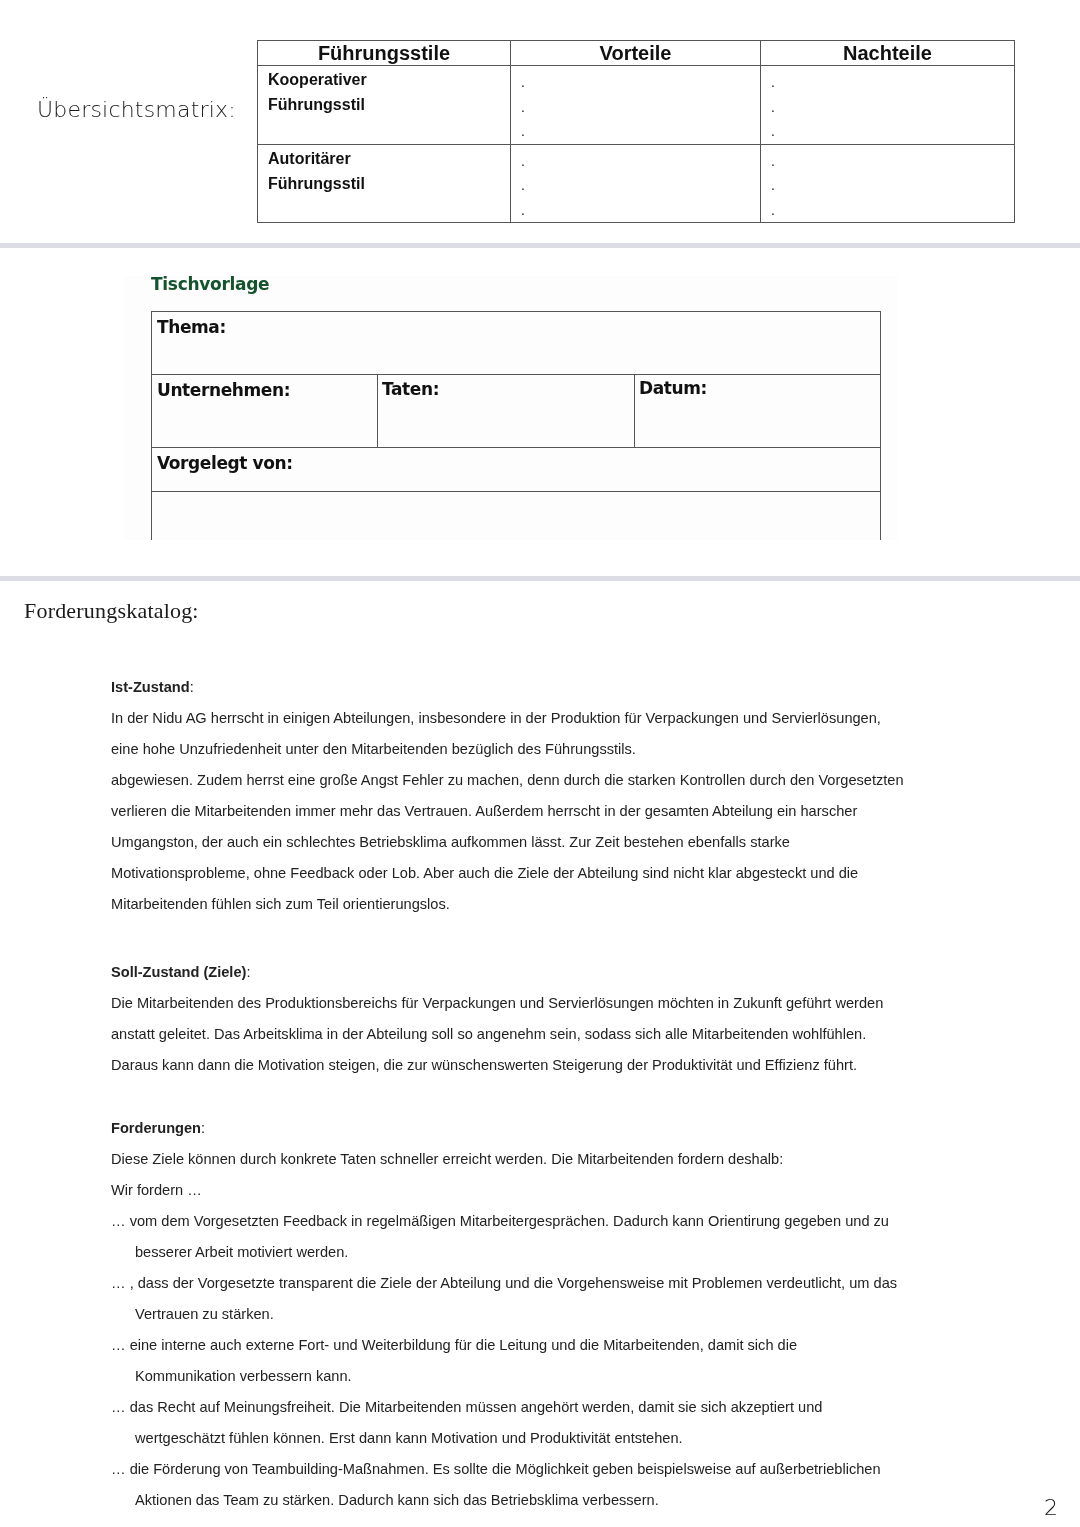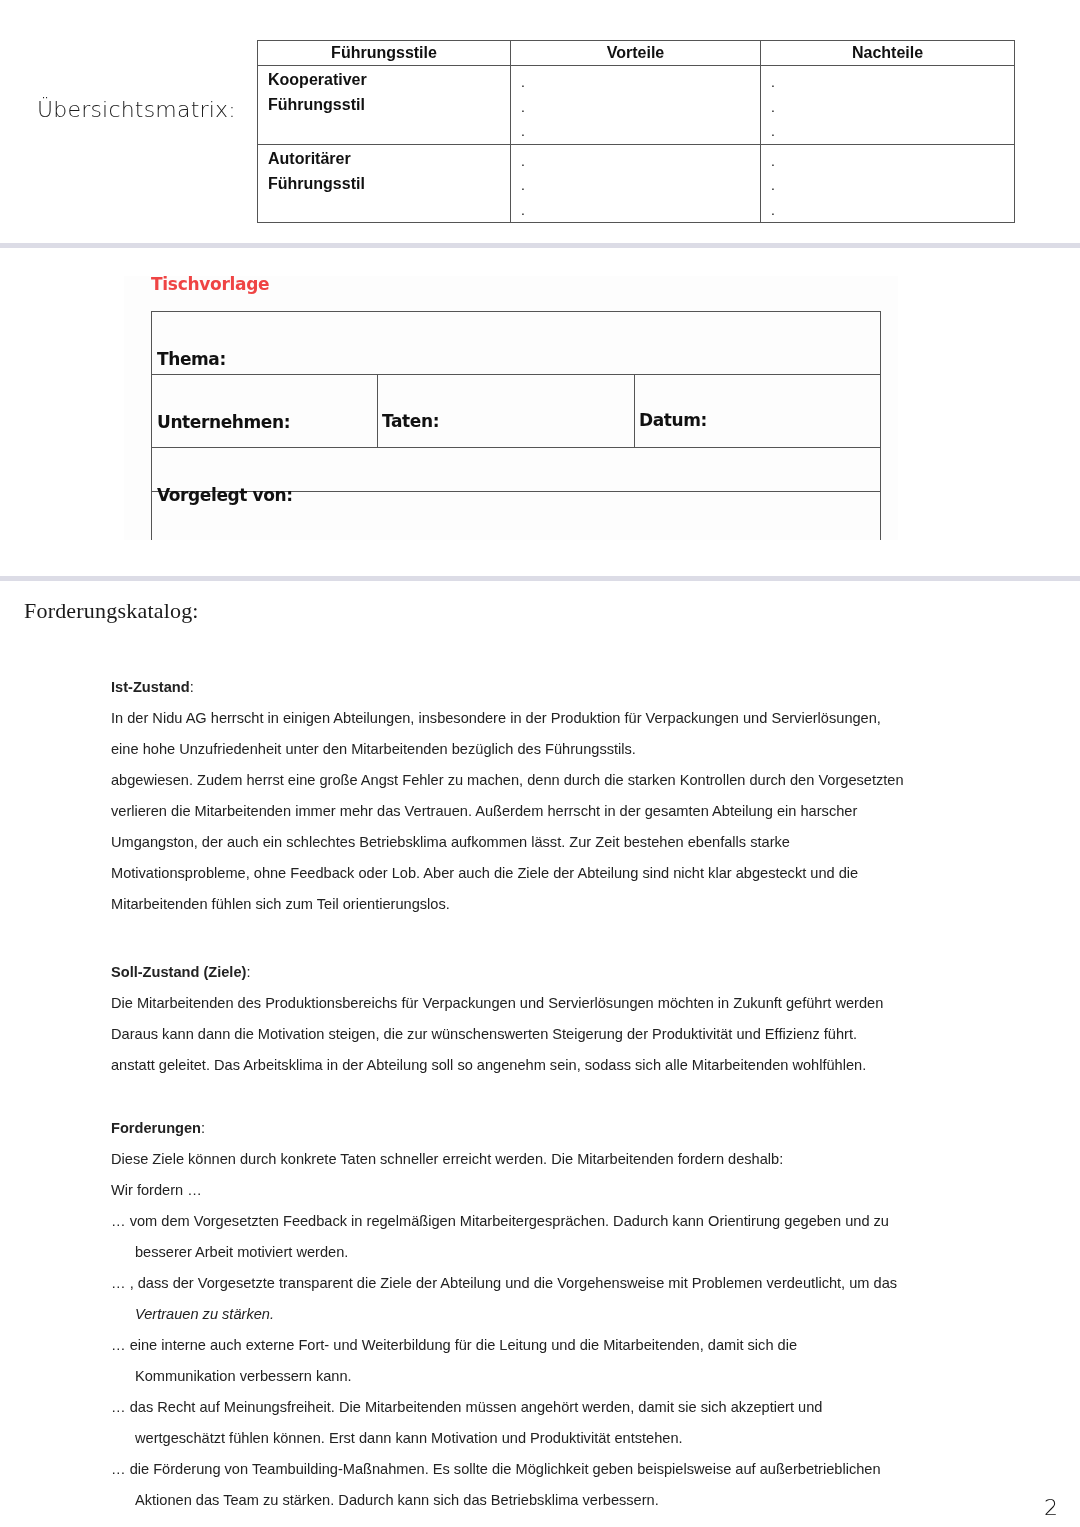--- a/index.html
+++ b/index.html
@@ -33,21 +33,21 @@
       table-layout: fixed;
       font-family: "Liberation Sans", sans-serif;
     }
     .matrix th, .matrix td {
       border: 1.5px solid #555;
       padding: 0;
       vertical-align: top;
     }
     .matrix th {
       height: 24px;
-      font-size: 16px;
+      font-size: 20px;
       font-weight: bold;
       text-align: center;
       line-height: 24px;
       color: #111;
     }
     .matrix td { height: 72px; }
     .matrix .style-cell {
       font-size: 16px;
       font-weight: bold;
       line-height: 25px;
@@ -72,21 +72,21 @@
     .tv-wrap {
       left: 124px; top: 276px;
       width: 774px; height: 264px;
       background: #fdfdfd;
     }
     .tv-title {
       left: 151px; top: 274px;
       font-family: "DejaVu Sans", sans-serif;
       font-size: 17px;
       font-weight: bold;
-      color: #ef4444;
+      color: #14532d;
       letter-spacing: -0.3px;
     }
     .tv-box {
       left: 151px; top: 311px;
       width: 730px; height: 229px;
       border: 1.5px solid #555;
       border-bottom: none;
       box-sizing: border-box;
     }
     .tv-hline {
@@ -96,21 +96,20 @@
     .tv-vline {
       width: 0;
       border-left: 1.5px solid #555;
     }
     .tv-label {
       font-family: "DejaVu Sans", sans-serif;
       font-size: 17px;
       font-weight: bold;
       color: #111;
       letter-spacing: -0.4px;
-      margin-top: 32px;
     }
 
     
     .fk-label {
       left: 24px; top: 598px;
       font-family: Liberation Serif, serif;
       font-size: 22px;
       font-weight: 300;
       color: #1a1a1a;
       letter-spacing: 0.2px;
@@ -235,36 +234,36 @@
   <p>abgewiesen. Zudem herrst eine große Angst Fehler zu machen, denn durch die starken Kontrollen durch den Vorgesetzten</p>
   <p>verlieren die Mitarbeitenden immer mehr das Vertrauen. Außerdem herrscht in der gesamten Abteilung ein harscher</p>
   <p>Umgangston, der auch ein schlechtes Betriebsklima aufkommen lässt. Zur Zeit bestehen ebenfalls starke</p>
   <p>Motivationsprobleme, ohne Feedback oder Lob. Aber auch die Ziele der Abteilung sind nicht klar abgesteckt und die</p>
   <p>Mitarbeitenden fühlen sich zum Teil orientierungslos.</p>
 </div>
 
 <div class="abs fk-body" style="top:954px;">
   <p><span class="heading">Soll-Zustand (Ziele)</span><span>:</span></p>
   <p>Die Mitarbeitenden des Produktionsbereichs für Verpackungen und Servierlösungen möchten in Zukunft geführt werden</p>
+  <p>anstatt geleitet. Das Arbeitsklima in der Abteilung soll so angenehm sein, sodass sich alle Mitarbeitenden wohlfühlen.</p>
   <p>Daraus kann dann die Motivation steigen, die zur wünschenswerten Steigerung der Produktivität und Effizienz führt.</p>
-  <p>anstatt geleitet. Das Arbeitsklima in der Abteilung soll so angenehm sein, sodass sich alle Mitarbeitenden wohlfühlen.</p>
 </div>
 
 <div class="abs fk-body" style="top:1110px;">
   <p><span class="heading">Forderungen</span><span>:</span></p>
   <p>Diese Ziele können durch konkrete Taten schneller erreicht werden. Die Mitarbeitenden fordern deshalb:</p>
   <p>Wir fordern …</p>
 
   <div>
     <p>… vom dem Vorgesetzten Feedback in regelmäßigen Mitarbeitergesprächen. Dadurch kann Orientirung gegeben und zu</p>
     <p style="padding-left:24px;">besserer Arbeit motiviert werden.</p>
   </div>
   <div>
     <p>… , dass der Vorgesetzte transparent die Ziele der Abteilung und die Vorgehensweise mit Problemen verdeutlicht, um das</p>
-    <p style="padding-left:24px;font-style:italic;">Vertrauen zu stärken.</p>
+    <p style="padding-left:24px;">Vertrauen zu stärken.</p>
   </div>
   <div>
     <p>… eine interne auch externe Fort- und Weiterbildung für die Leitung und die Mitarbeitenden, damit sich die</p>
     <p style="padding-left:24px;">Kommunikation verbessern kann.</p>
   </div>
   <div>
     <p>… das Recht auf Meinungsfreiheit. Die Mitarbeitenden müssen angehört werden, damit sie sich akzeptiert und</p>
     <p style="padding-left:24px;">wertgeschätzt fühlen können. Erst dann kann Motivation und Produktivität entstehen.</p>
   </div>
   <div>

